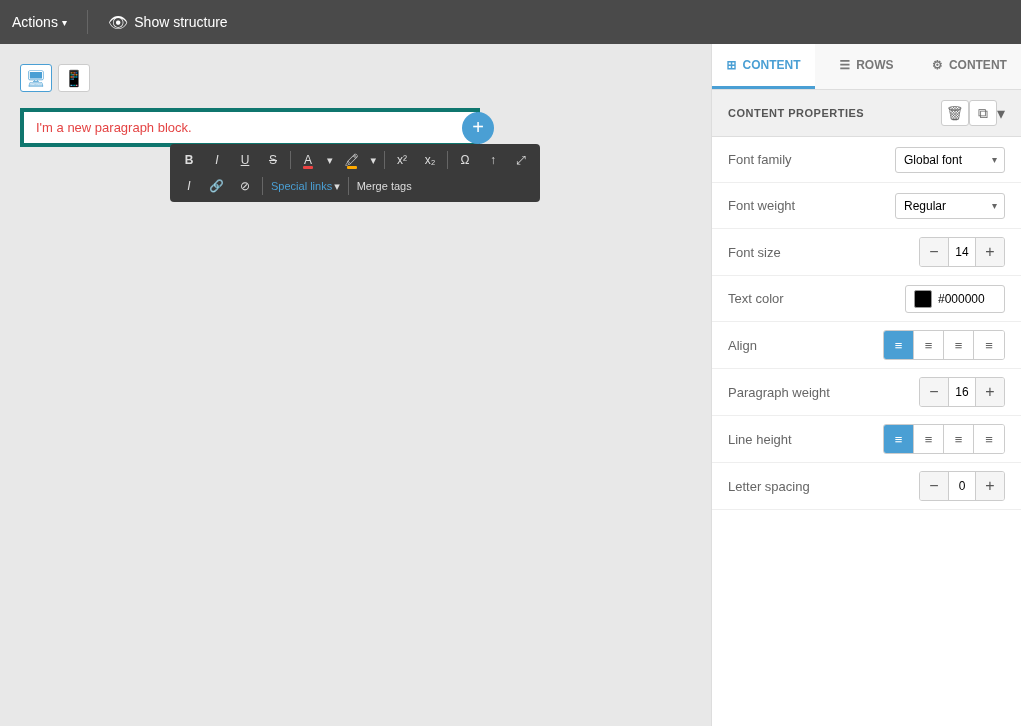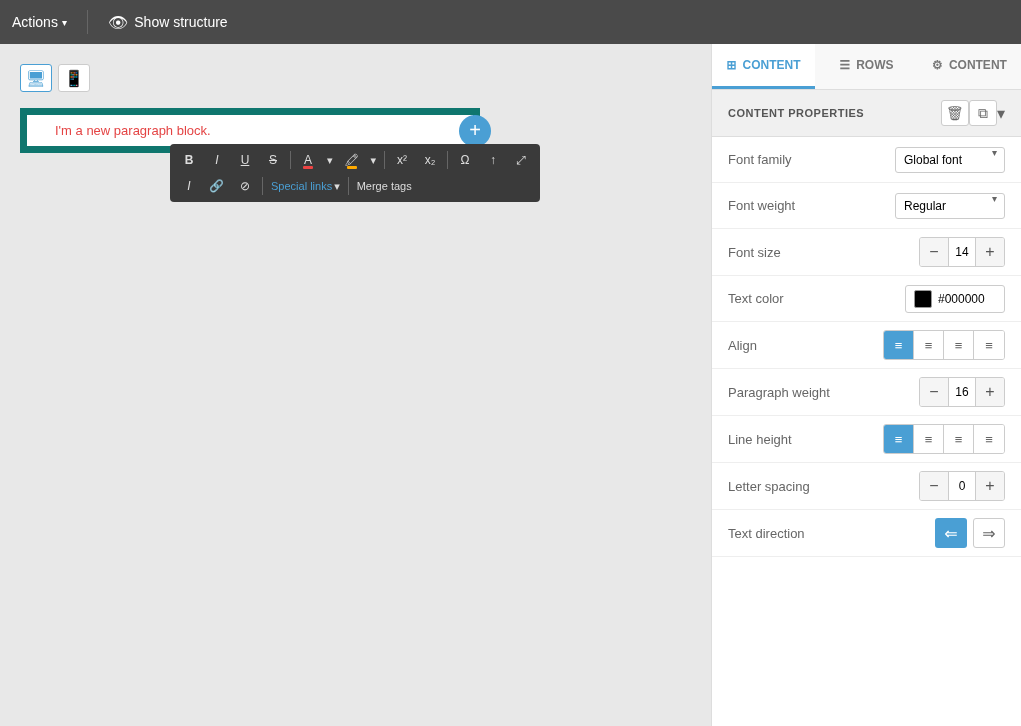--- a/index.html
+++ b/index.html
@@ -74,23 +74,23 @@
       color: #4a9fd4;
     }
 
     
     .content-block-wrapper {
       position: relative;
       display: inline-block;
       width: 460px;
     }
     .content-block {
-      border: 7px solid #0f766e;
-      background: #fff;
-      padding: 8px 28px;
+      border: 4px solid #0f766e;
+      background: #fff;
+      padding: 8px 12px;
       font-size: 13px;
       color: #e44;
       min-height: 36px;
       position: relative;
     }
     .content-block-text {
       color: #e44444;
     }
 
     
@@ -300,21 +300,21 @@
       font-size: 13px;
     }
     .prop-control {
       display: flex;
       align-items: center;
       gap: 4px;
     }
     .prop-select-wrapper {
       position: relative;
       display: flex;
-      align-items: flex-start;
+      align-items: center;
     }
     .prop-select-wrapper select {
       border: 1px solid #ccc;
       border-radius: 3px;
       padding: 5px 24px 5px 8px;
       font-size: 12px;
       background: #fff;
       appearance: none;
       cursor: pointer;
       min-width: 110px;
@@ -612,23 +612,16 @@
         <span class="prop-label">Letter spacing</span>
         <div class="prop-control">
           <div class="stepper">
             <button class="stepper-btn">−</button>
             <input class="stepper-val" type="text" value="0" style="">
             <button class="stepper-btn">+</button>
           </div>
         </div>
       </div>
 
-      <div class="prop-row">
-        <span class="prop-label">Text direction</span>
-        <div class="prop-control" style="gap:6px;">
-          <button class="dir-btn" title="LTR">⇐</button>
-          <button class="dir-btn inactive" title="RTL">⇒</button>
-        </div>
-      </div>
 
     </div>
   </div>
 </div>
 
 </body></html>

